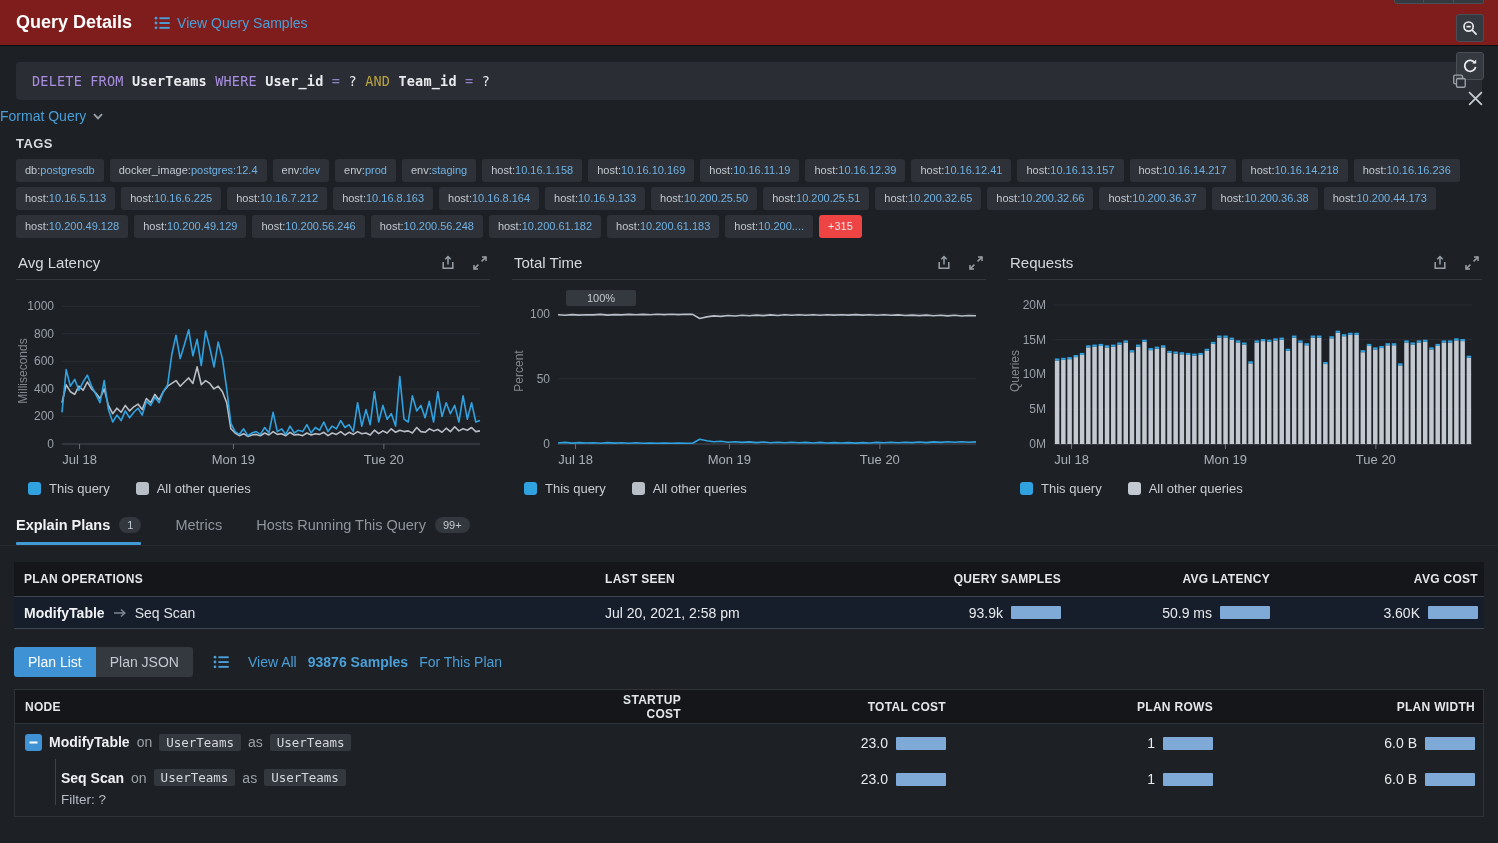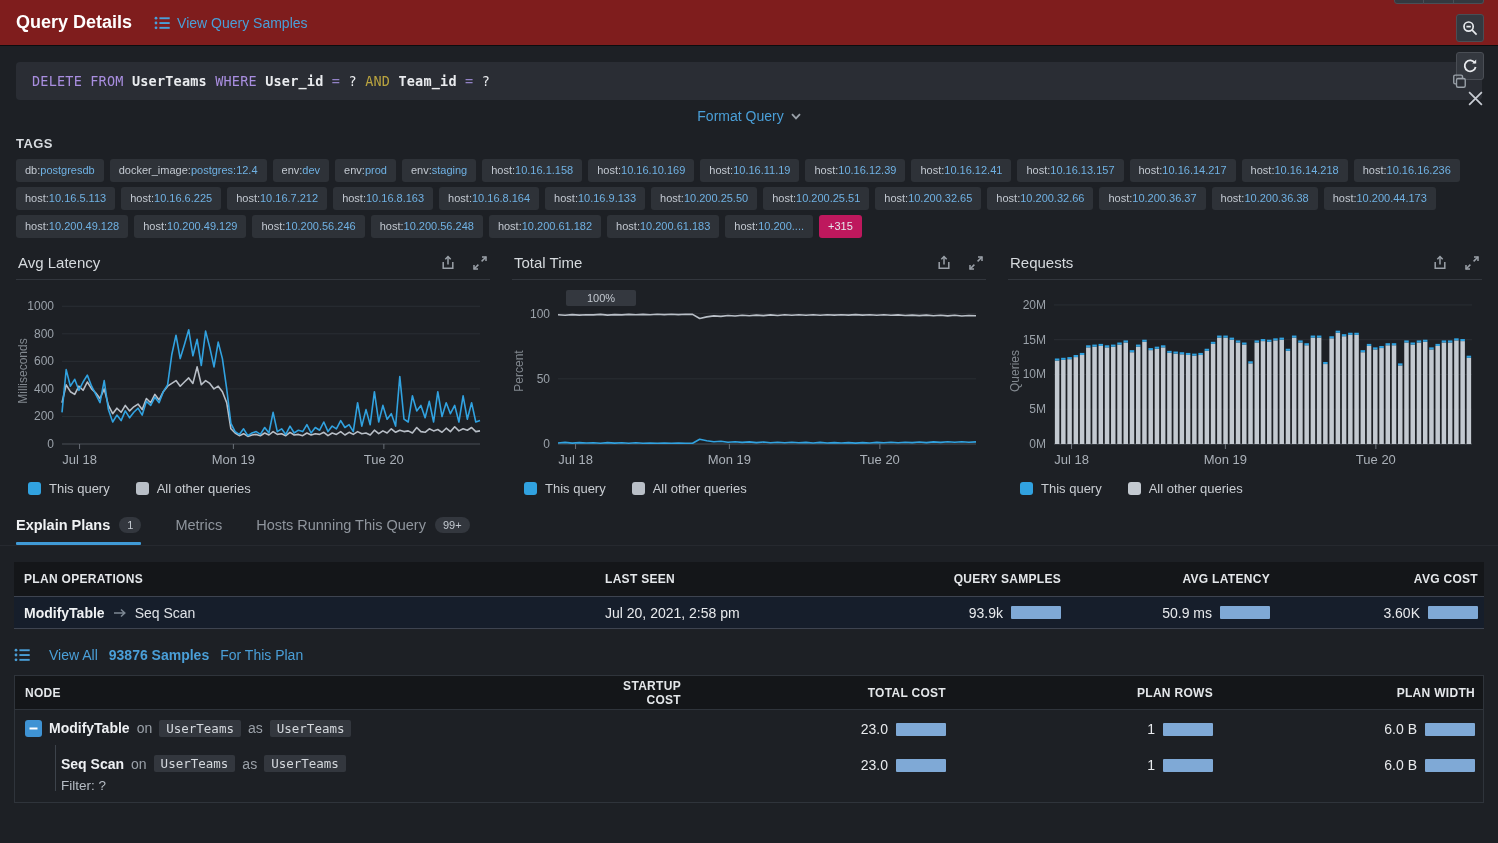--- a/index.html
+++ b/index.html
@@ -46,33 +46,33 @@
     display:flex; align-items:center; justify-content:space-between; padding:0 14px 0 16px;
   }
   .sql { font-family:"DejaVu Sans Mono", monospace; font-size:13.5px; letter-spacing:.2px; }
   .tok-kw  { color:#a98ee0; }
   .tok-id  { color:#e9ebee; font-weight:bold; }
   .tok-op  { color:#9282c6; }
   .tok-and { color:#b9a33f; }
   .tok-q   { color:#e9ebee; }
   .copy { cursor:pointer; }
 
-  .format-row { height:32px; display:flex; align-items:center; justify-content:center; }
+  .format-row { height:32px; display:flex; align-items:center; }
 
   
   .tags { padding:4px 16px 0; }
   .tags-title { font-size:13px; font-weight:bold; color:#d7dbdf; letter-spacing:.4px; margin-bottom:8px; }
   .tags-wrap { display:flex; flex-wrap:wrap; gap:5px 6px; }
   .tag-chip {
     background:#2e3238; border-radius:3px; padding:2px 9px; font-size:11px; line-height:19px;
     white-space:nowrap; cursor:pointer;
   }
   .tag-key { color:#c3c9d1; }
   .tag-val { color:#6fb1e3; }
-  .tag-more { background:#be185d; color:#e6e8ec; }
+  .tag-more { background:#ef4444; color:#e6e8ec; }
 
   
   .charts { display:grid; grid-template-columns:1fr 1fr 1fr; gap:22px; padding:14px 16px 0; }
   .panel-hd { display:flex; align-items:center; justify-content:space-between; padding:2px 2px 8px; border-bottom:1px solid #32363d; }
   .panel-title { font-size:15px; color:#d6dade; }
   .panel-icons { display:flex; gap:16px; }
   .panel-icons .ic { cursor:pointer; }
   .chart-host { position:relative; margin-top:4px; }
   .chart-tip {
     position:absolute; background:#34383f; color:#c3c9d0; font-size:11px;
@@ -624,20 +624,24 @@
             <span class="hbar"></span>
           </div>
         <div class="metric">
             <span>3.60K</span>
             <span class="hbar"></span>
           </div>
       </div>
     </section>
 
     <div class="planview">
+      <div class="btn-group">
+        <button class="pv-btn active">Plan List</button>
+        <button class="pv-btn">Plan JSON</button>
+      </div>
       <a class="link viewall">
         <span class="ic">
           <svg width="16" height="16" viewBox="0 0 16 16">
               <g fill="#4a9fd8">
                 <circle cx="2" cy="3.2" r="1.4"></circle>
                 <circle cx="2" cy="8" r="1.4"></circle>
                 <circle cx="2" cy="12.8" r="1.4"></circle>
                 <rect x="5.4" y="2.3" width="10.3" height="1.9"></rect>
                 <rect x="5.4" y="7.1" width="10.3" height="1.9"></rect>
                 <rect x="5.4" y="11.9" width="10.3" height="1.9"></rect>

